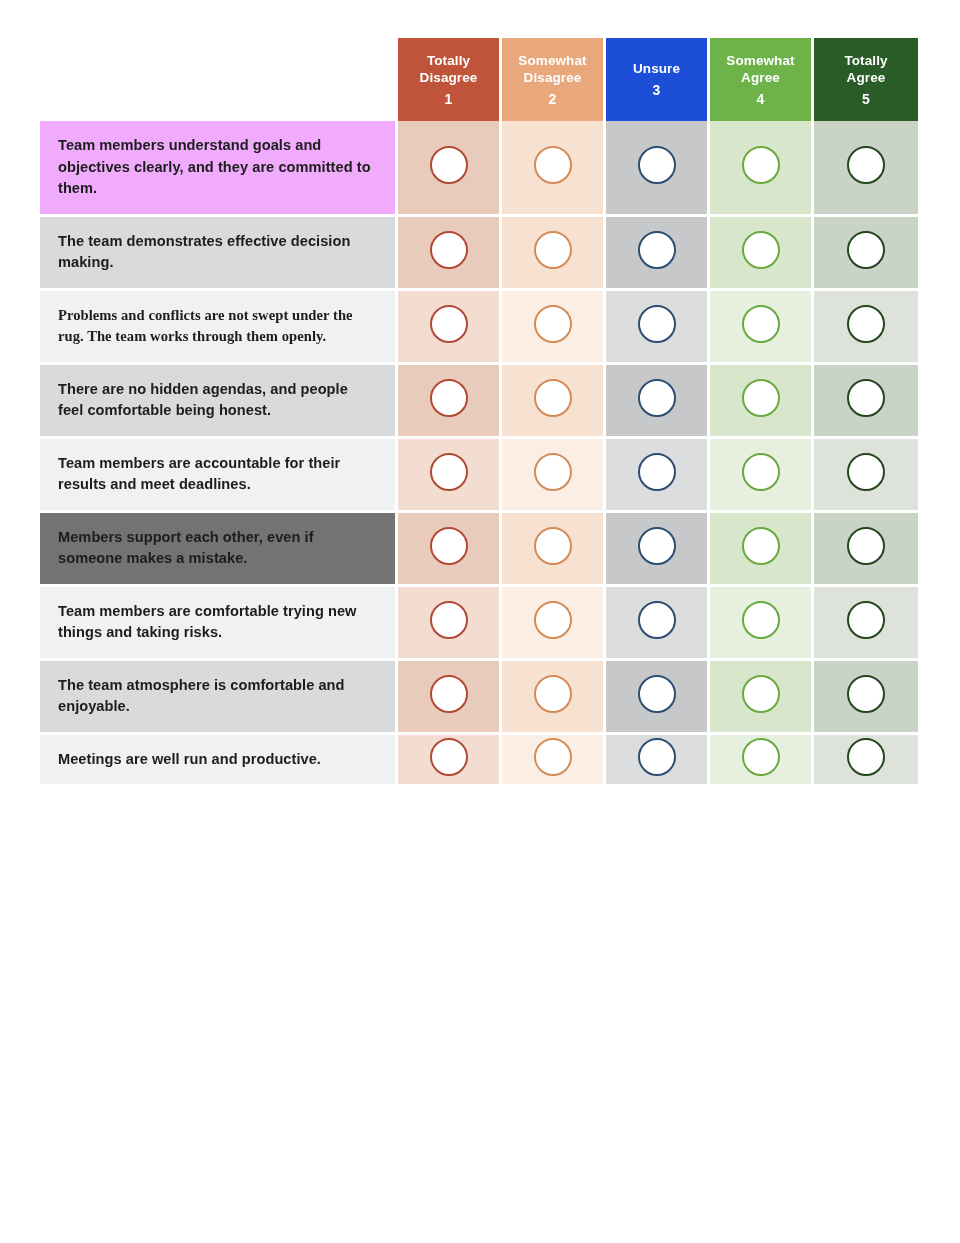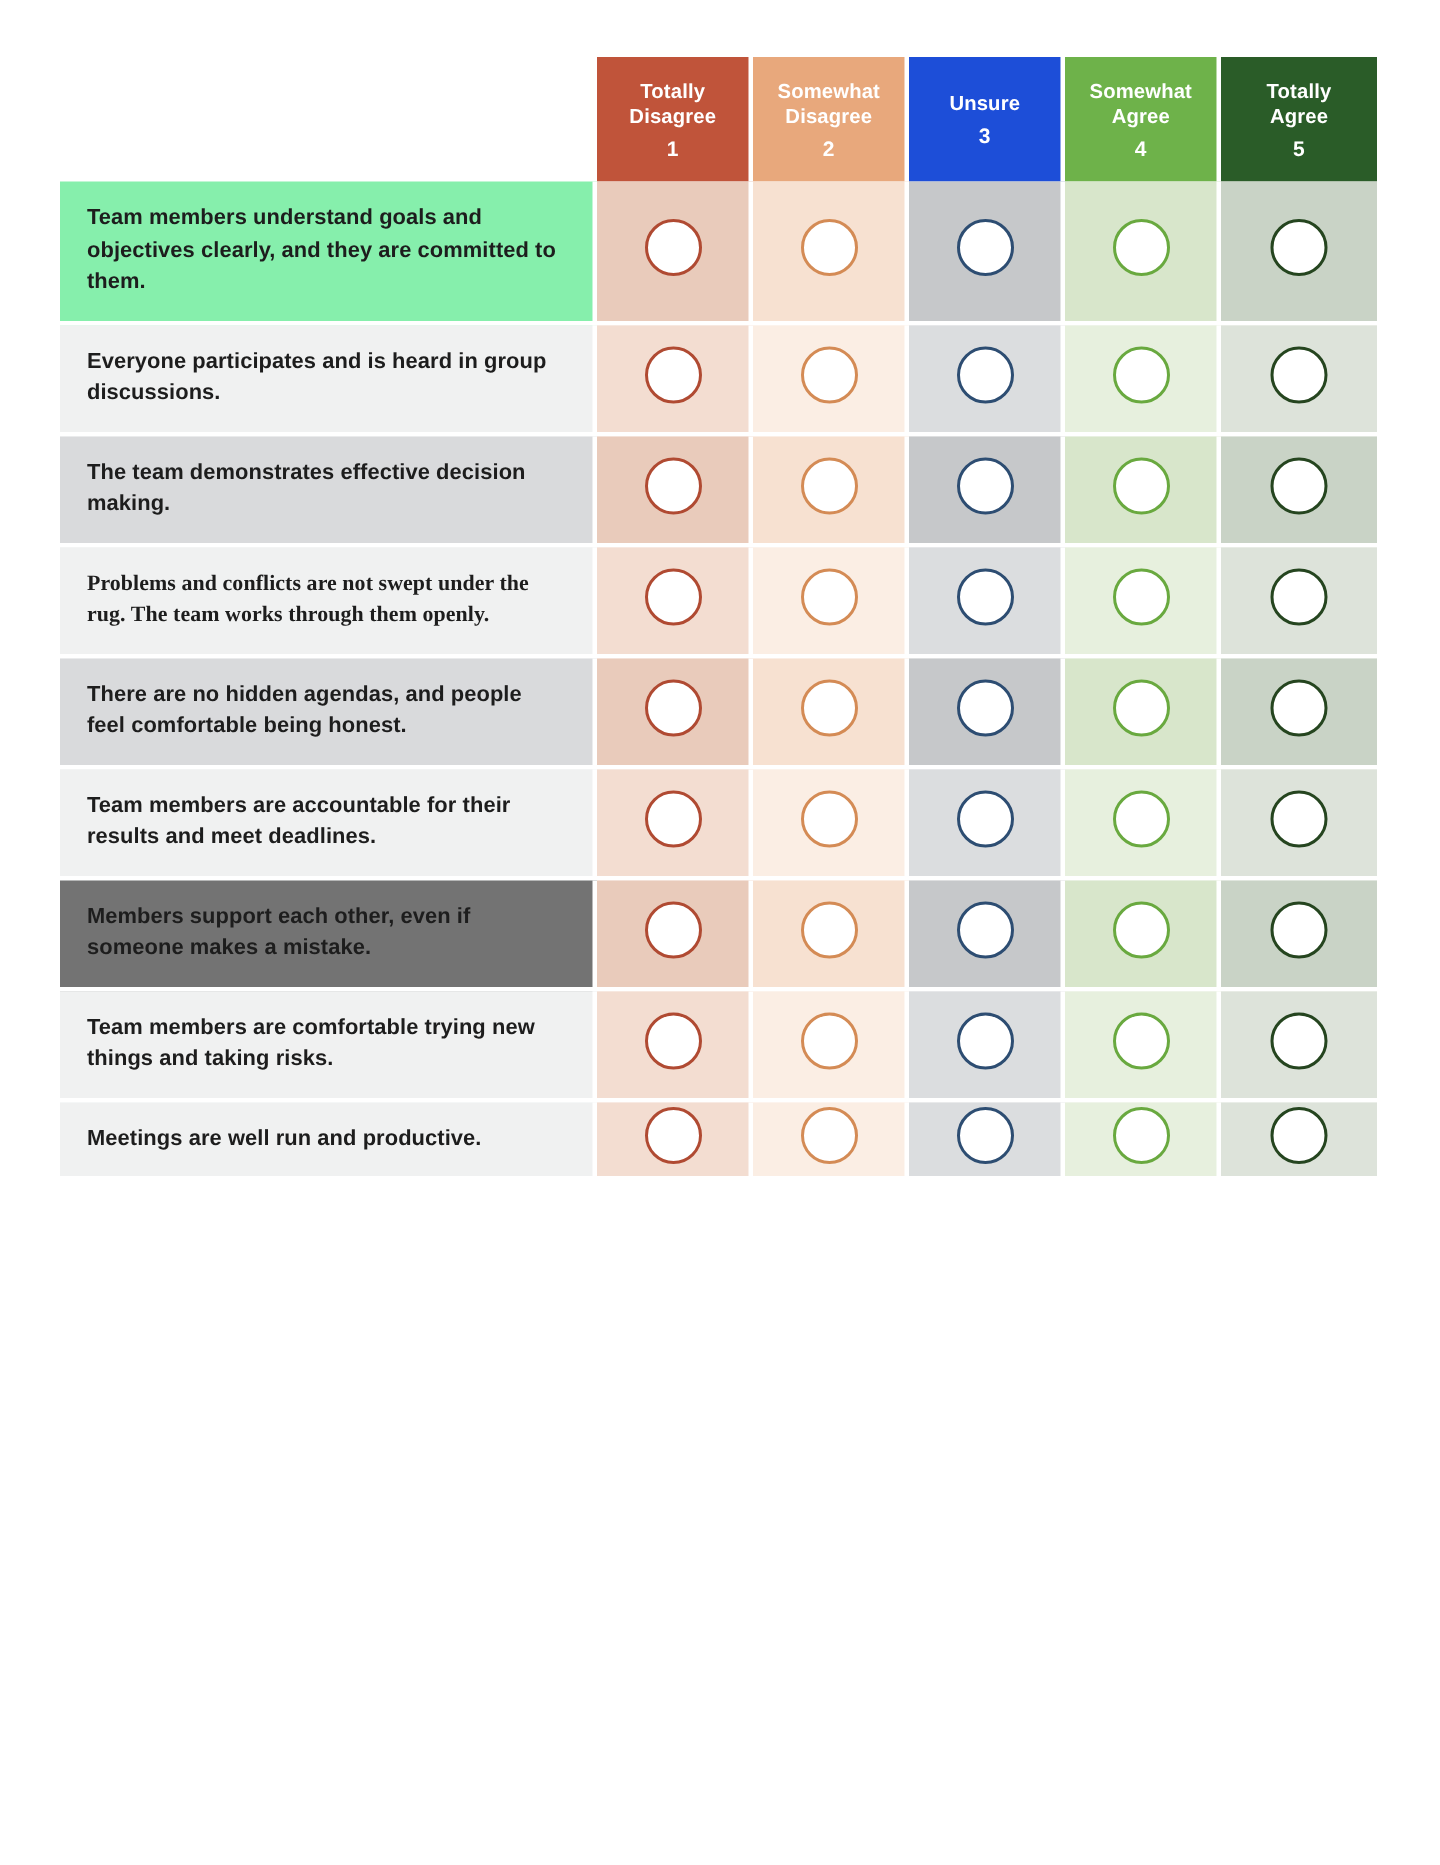--- a/index.html
+++ b/index.html
@@ -132,34 +132,26 @@
           </th>
           <th class="h-opt last" style="background: rgb(42, 92, 40);">
             <span class="hdr-label">Totally</span>
             <span class="hdr-label">Agree</span>
             <span class="hdr-num">5</span>
           </th>
         </tr>
     </thead>
     <tbody id="table-body">
         <tr>
-          <td class="q-cell" style="background: #86efac; margin-top: 32px;">Team members understand goals and objectives clearly, and they are committed to them.</td>
-          <td class="opt-cell" style="background: rgb(233, 203, 187);"><span class="bubble" style="border-color: rgb(176, 74, 50);"></span></td>
-          <td class="opt-cell" style="background: rgb(247, 225, 209);"><span class="bubble" style="border-color: rgb(212, 139, 85);"></span></td>
-          <td class="opt-cell" style="background: rgb(198, 200, 202);"><span class="bubble" style="border-color: rgb(45, 77, 114);"></span></td>
-          <td class="opt-cell" style="background: rgb(216, 230, 203);"><span class="bubble" style="border-color: rgb(105, 169, 63);"></span></td>
-          <td class="opt-cell last" style="background: rgb(201, 211, 198);"><span class="bubble" style="border-color: rgb(37, 69, 31);"></span></td>
-        </tr>
-        <tr>
-          <td class="q-cell" style="background: rgb(240, 241, 241);">Everyone participates and is heard in group discussions.</td>
-          <td class="opt-cell" style="background: rgb(243, 221, 209);"><span class="bubble" style="border-color: rgb(176, 74, 50);"></span></td>
-          <td class="opt-cell" style="background: rgb(251, 238, 228);"><span class="bubble" style="border-color: rgb(212, 139, 85);"></span></td>
-          <td class="opt-cell" style="background: rgb(219, 221, 223);"><span class="bubble" style="border-color: rgb(45, 77, 114);"></span></td>
-          <td class="opt-cell" style="background: rgb(231, 240, 222);"><span class="bubble" style="border-color: rgb(105, 169, 63);"></span></td>
-          <td class="opt-cell last" style="background: rgb(221, 227, 218);"><span class="bubble" style="border-color: rgb(37, 69, 31);"></span></td>
+          <td class="q-cell" style="background: #f0abfc; margin-top: 32px;">Team members understand goals and objectives clearly, and they are committed to them.</td>
+          <td class="opt-cell" style="background: rgb(233, 203, 187);"><span class="bubble" style="border-color: rgb(176, 74, 50);"></span></td>
+          <td class="opt-cell" style="background: rgb(247, 225, 209);"><span class="bubble" style="border-color: rgb(212, 139, 85);"></span></td>
+          <td class="opt-cell" style="background: rgb(198, 200, 202);"><span class="bubble" style="border-color: rgb(45, 77, 114);"></span></td>
+          <td class="opt-cell" style="background: rgb(216, 230, 203);"><span class="bubble" style="border-color: rgb(105, 169, 63);"></span></td>
+          <td class="opt-cell last" style="background: rgb(201, 211, 198);"><span class="bubble" style="border-color: rgb(37, 69, 31);"></span></td>
         </tr>
         <tr>
           <td class="q-cell" style="background: rgb(217, 218, 220);">The team demonstrates effective decision making.</td>
           <td class="opt-cell" style="background: rgb(233, 203, 187);"><span class="bubble" style="border-color: rgb(176, 74, 50);"></span></td>
           <td class="opt-cell" style="background: rgb(247, 225, 209);"><span class="bubble" style="border-color: rgb(212, 139, 85);"></span></td>
           <td class="opt-cell" style="background: rgb(198, 200, 202);"><span class="bubble" style="border-color: rgb(45, 77, 114);"></span></td>
           <td class="opt-cell" style="background: rgb(216, 230, 203);"><span class="bubble" style="border-color: rgb(105, 169, 63);"></span></td>
           <td class="opt-cell last" style="background: rgb(201, 211, 198);"><span class="bubble" style="border-color: rgb(37, 69, 31);"></span></td>
         </tr>
         <tr>
@@ -194,20 +186,28 @@
           <td class="opt-cell" style="background: rgb(216, 230, 203);"><span class="bubble" style="border-color: rgb(105, 169, 63);"></span></td>
           <td class="opt-cell last" style="background: rgb(201, 211, 198);"><span class="bubble" style="border-color: rgb(37, 69, 31);"></span></td>
         </tr>
         <tr>
           <td class="q-cell" style="background: rgb(240, 241, 241);">Team members are comfortable trying new things and taking risks.</td>
           <td class="opt-cell" style="background: rgb(243, 221, 209);"><span class="bubble" style="border-color: rgb(176, 74, 50);"></span></td>
           <td class="opt-cell" style="background: rgb(251, 238, 228);"><span class="bubble" style="border-color: rgb(212, 139, 85);"></span></td>
           <td class="opt-cell" style="background: rgb(219, 221, 223);"><span class="bubble" style="border-color: rgb(45, 77, 114);"></span></td>
           <td class="opt-cell" style="background: rgb(231, 240, 222);"><span class="bubble" style="border-color: rgb(105, 169, 63);"></span></td>
           <td class="opt-cell last" style="background: rgb(221, 227, 218);"><span class="bubble" style="border-color: rgb(37, 69, 31);"></span></td>
+        </tr>
+        <tr>
+          <td class="q-cell" style="background: rgb(217, 218, 220);">The team atmosphere is comfortable and enjoyable.</td>
+          <td class="opt-cell" style="background: rgb(233, 203, 187);"><span class="bubble" style="border-color: rgb(176, 74, 50);"></span></td>
+          <td class="opt-cell" style="background: rgb(247, 225, 209);"><span class="bubble" style="border-color: rgb(212, 139, 85);"></span></td>
+          <td class="opt-cell" style="background: rgb(198, 200, 202);"><span class="bubble" style="border-color: rgb(45, 77, 114);"></span></td>
+          <td class="opt-cell" style="background: rgb(216, 230, 203);"><span class="bubble" style="border-color: rgb(105, 169, 63);"></span></td>
+          <td class="opt-cell last" style="background: rgb(201, 211, 198);"><span class="bubble" style="border-color: rgb(37, 69, 31);"></span></td>
         </tr>
         <tr class="last-row">
           <td class="q-cell" style="background: rgb(240, 241, 241);">Meetings are well run and productive.</td>
           <td class="opt-cell" style="background: rgb(243, 221, 209);"><span class="bubble" style="border-color: rgb(176, 74, 50);"></span></td>
           <td class="opt-cell" style="background: rgb(251, 238, 228);"><span class="bubble" style="border-color: rgb(212, 139, 85);"></span></td>
           <td class="opt-cell" style="background: rgb(219, 221, 223);"><span class="bubble" style="border-color: rgb(45, 77, 114);"></span></td>
           <td class="opt-cell" style="background: rgb(231, 240, 222);"><span class="bubble" style="border-color: rgb(105, 169, 63);"></span></td>
           <td class="opt-cell last" style="background: rgb(221, 227, 218);"><span class="bubble" style="border-color: rgb(37, 69, 31);"></span></td>
         </tr>
       </tbody>

